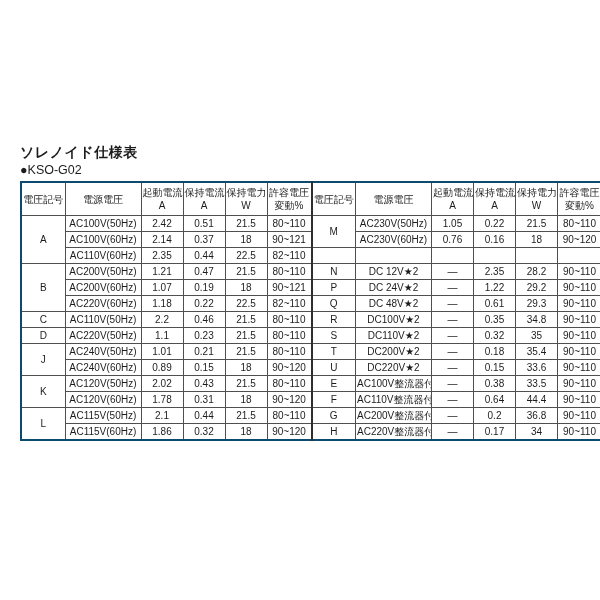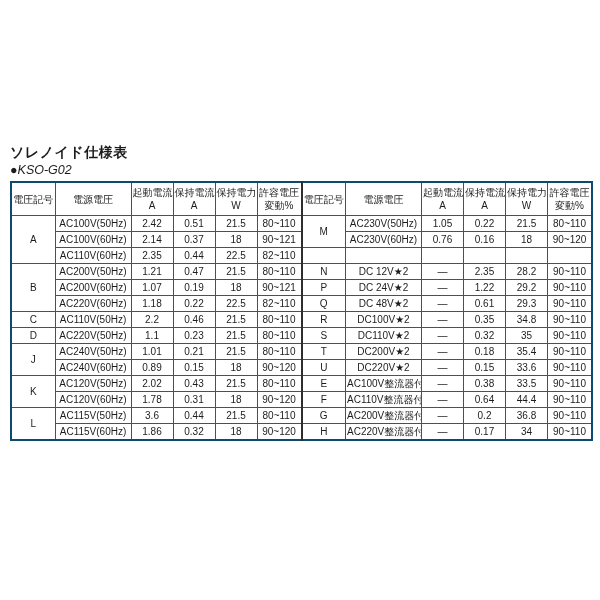--- a/index.html
+++ b/index.html
@@ -4,31 +4,30 @@
 <style>
   html, body {
     margin: 0;
     padding: 0;
     background: #ffffff;
     width: 600px;
     height: 600px;
     font-family: "Liberation Sans", "DejaVu Sans", sans-serif;
     color: #1c1c1c;
   }
-  .page { padding: 144px 0 0 10px; }
+  .page { padding: 144px 0 0 10px; margin-left: 10px; }
   .title {
     font-size: 14px;
     font-weight: bold;
     margin: 0 0 1px 0;
     letter-spacing: 0.5px;
   }
   .model {
     font-size: 12.5px;
     margin: 0 0 4px 0;
-    font-style: italic;
   }
   table.spec {
     border-collapse: collapse;
     table-layout: fixed;
     width: 581px;
     border: 2px solid #0c4a6e;
   }
   .spec th, .spec td {
     border: 1px solid #4f4f4f;
     text-align: center;
@@ -269,21 +268,21 @@
           <td>F</td>
           <td>AC110V整流器付</td>
           <td>—</td>
           <td>0.64</td>
           <td>44.4</td>
           <td>90~110</td>
         </tr>
         <tr>
           <td rowspan="2">L</td>
           <td>AC115V(50Hz)</td>
-          <td>3.6</td>
+          <td>2.1</td>
           <td>0.44</td>
           <td>21.5</td>
           <td class="half-end">80~110</td>
           <td>G</td>
           <td>AC200V整流器付</td>
           <td>—</td>
           <td>0.2</td>
           <td>36.8</td>
           <td>90~110</td>
         </tr>

